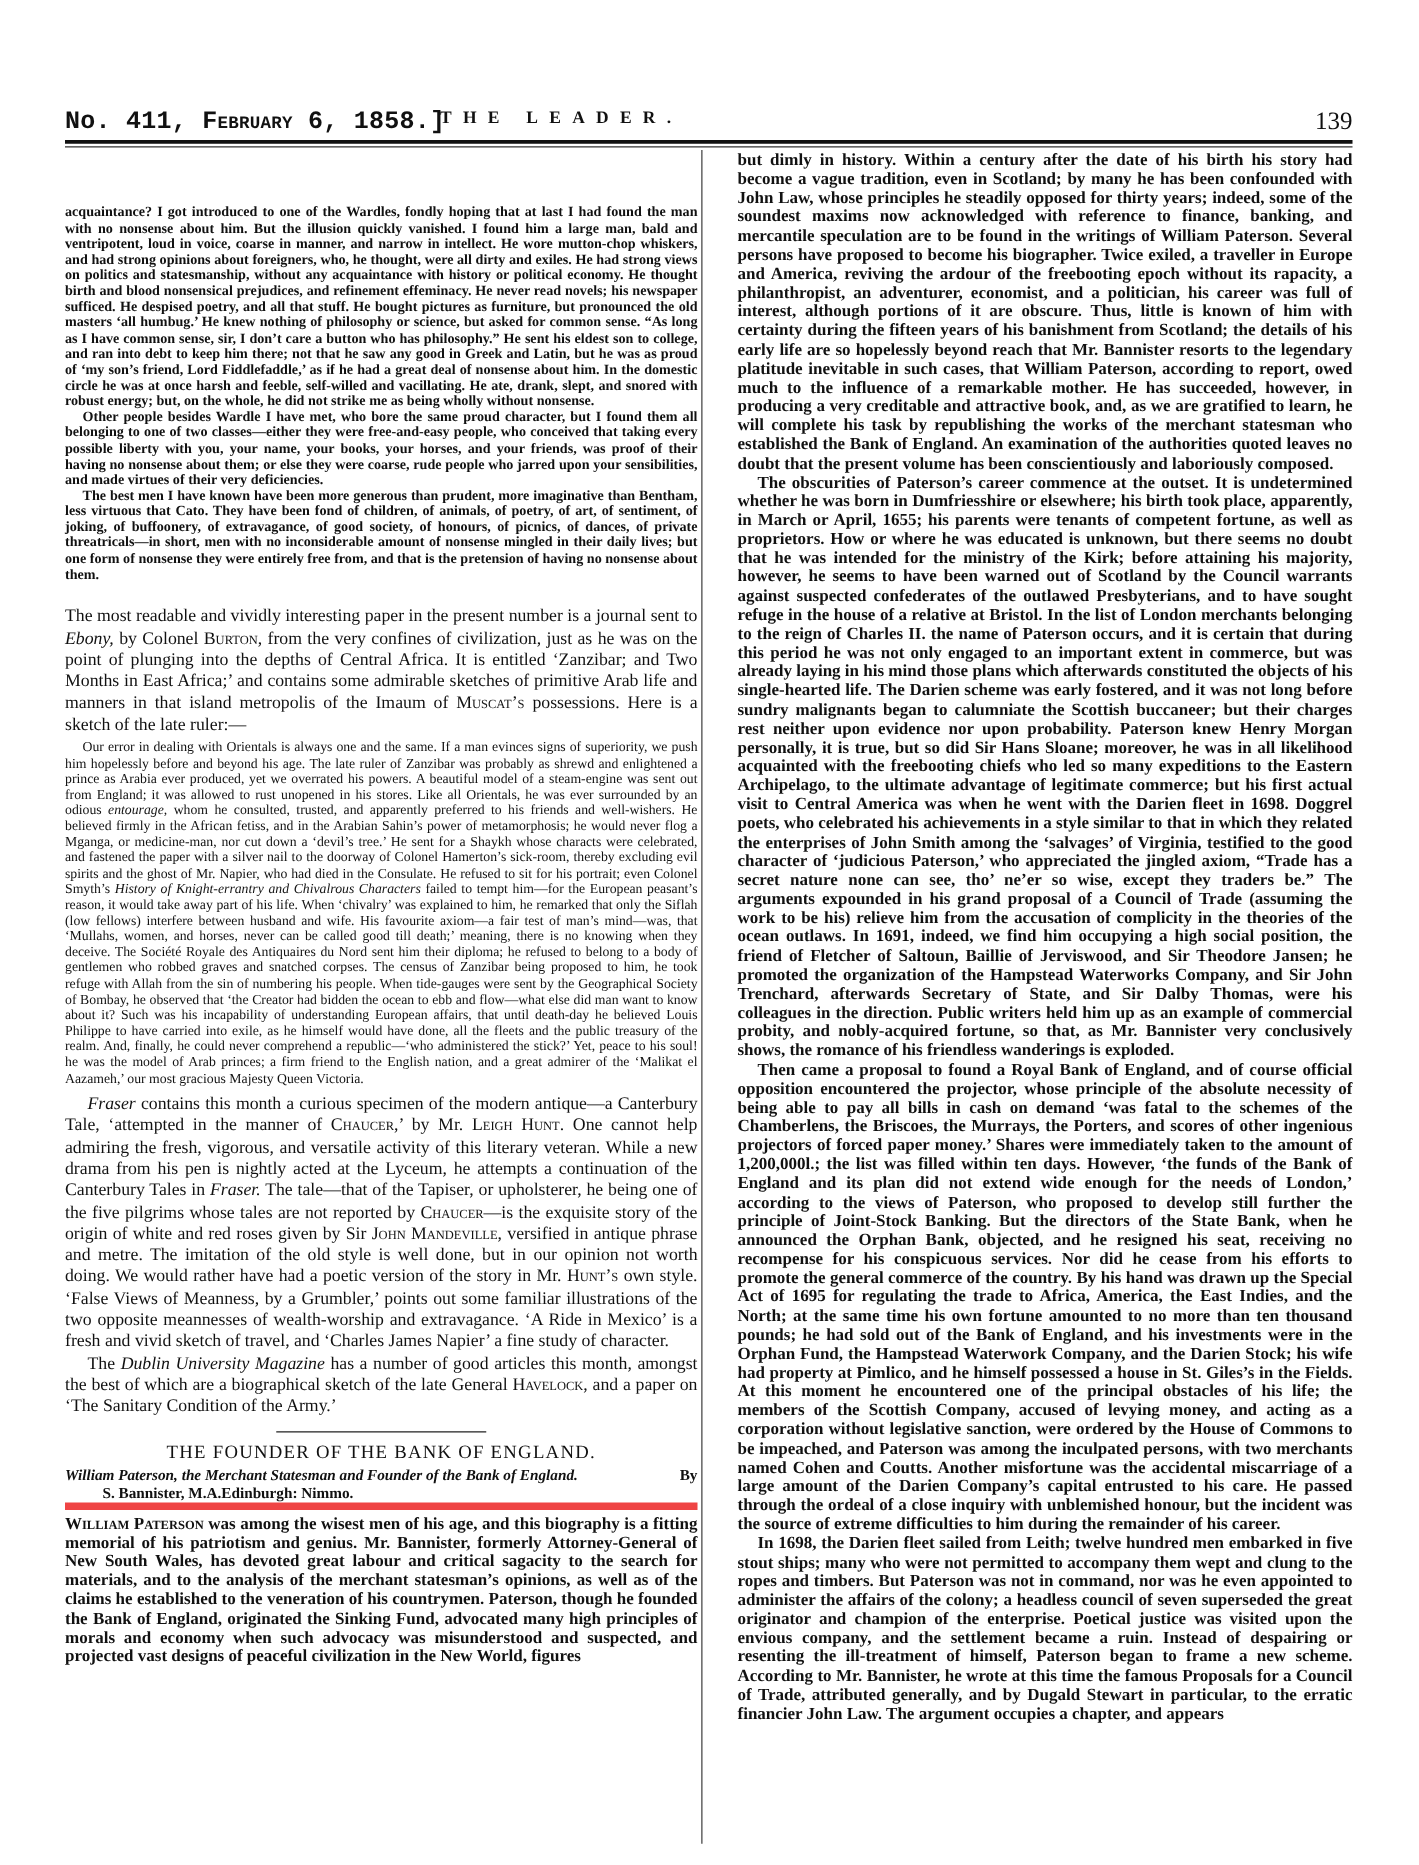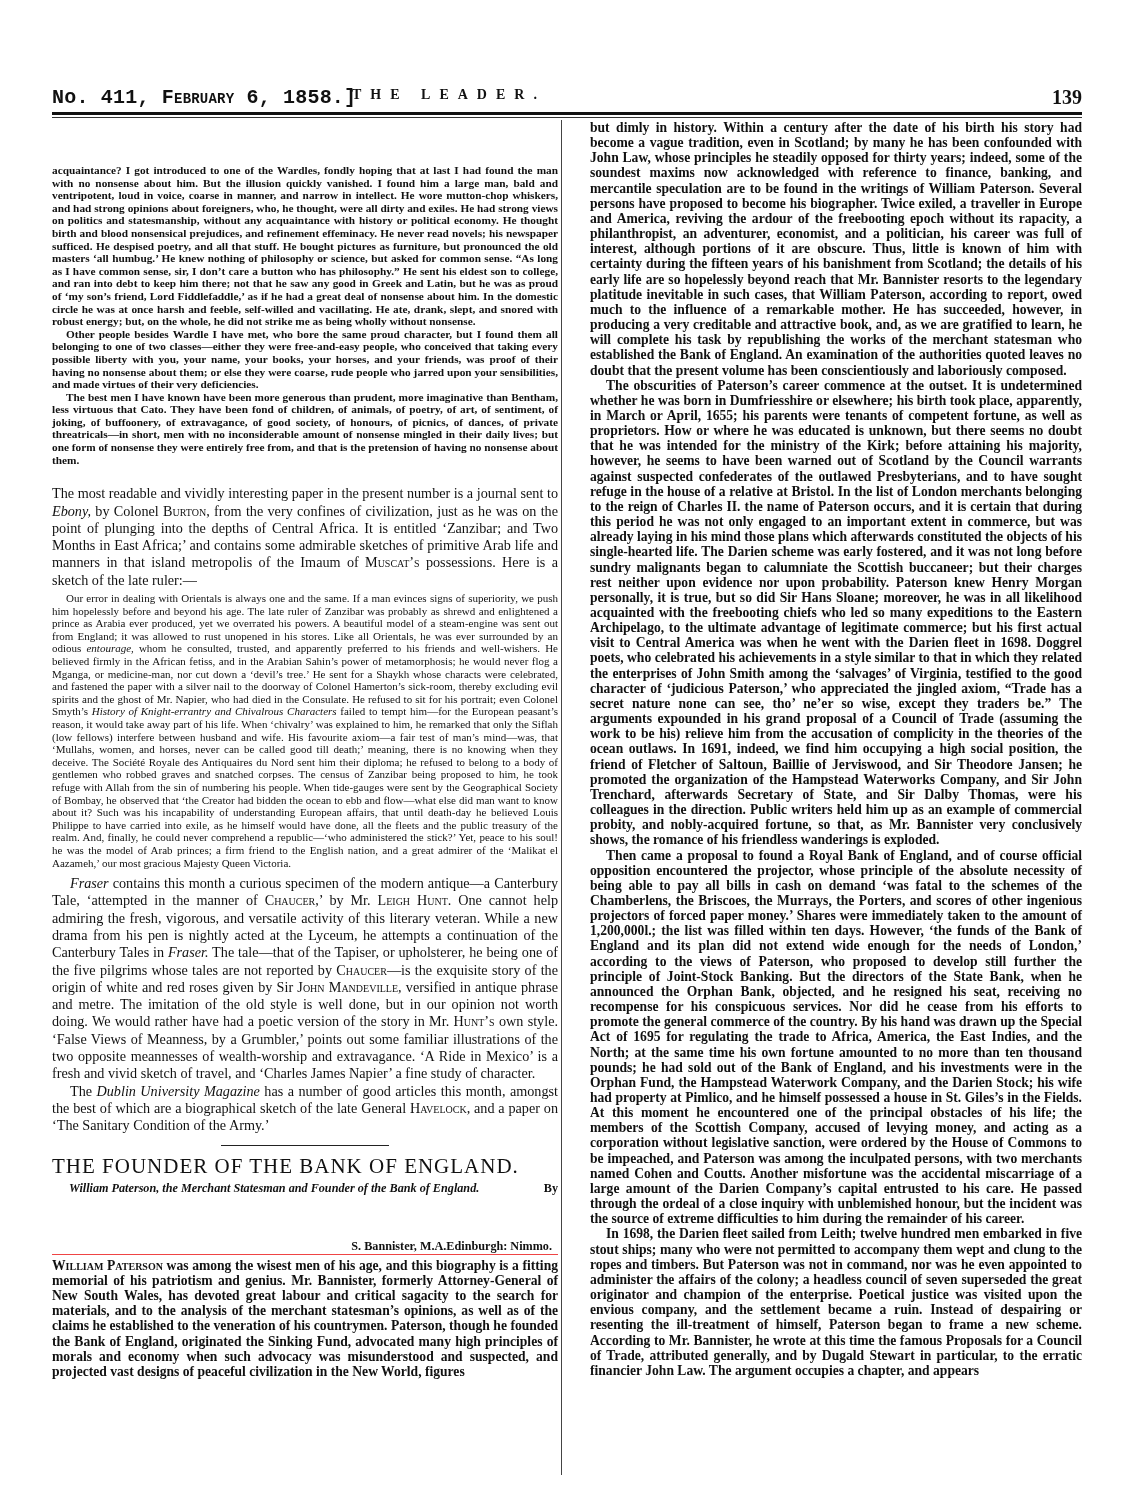--- a/index.html
+++ b/index.html
@@ -2,42 +2,42 @@
 <html><head>
 <meta charset="utf-8">
 <style>
   html, body { margin: 0; padding: 0; background: #ffffff; }
   body { width: 1135px; height: 1492px; position: relative; overflow: hidden; color: #111; font-family: "Liberation Serif", "DejaVu Serif", serif; }
   .page { position: absolute; left: 52px; top: 0; width: 1030px; height: 1492px; }
   .masthead { position: absolute; top: 86px; left: 0; width: 1030px; height: 28px; }
   .masthead .issue { position: absolute; left: 0; top: 0; font-size: 20px; font-weight: bold; letter-spacing: 0.2px; font-family: Liberation Mono, monospace; }
   .masthead .issue .sc { font-variant: small-caps; }
   .masthead .title { position: absolute; left: 300px; top: 1px; font-size: 14px; font-weight: bold; letter-spacing: 9px; }
-  .masthead .pageno { position: absolute; right: 0; top: 0; font-size: 20px; font-weight: bold; }
+  .masthead .pageno { position: absolute; right: 0; top: 0; font-size: 20px; font-weight: normal; }
   .rule-top { position: absolute; top: 112px; left: 0; width: 1030px; height: 0; border-top: 3px solid #111; }
   .rule-top2 { position: absolute; top: 117px; left: 0; width: 1030px; height: 0; border-top: 1px solid #333; }
   .col { position: absolute; top: 120px; text-align: justify; hyphens: auto; }
   .col-left { left: 0; width: 506px; }
   .col-right { left: 514px; width: 516px; }
   .divider { position: absolute; left: 509px; top: 120px; width: 0; height: 1355px; border-left: 1px solid #444; }
   p { margin: 0; }
   .small { font-size: 11.3px; line-height: 12.6px; font-weight: bold; margin-top: 44px; }
   .small p { text-indent: 14px; }
   .small p.first { text-indent: 0; }
   .large { font-size: 14.2px; line-height: 17.3px; }
   .large p { text-indent: 18px; }
   .large p.first { text-indent: 0; }
   .sc { font-variant: small-caps; }
   .quote { font-size: 11px; line-height: 12.6px; font-weight: normal; }
   .quote p { text-indent: 14px; }
   .sep { width: 168px; margin: 10px auto 8px; border-top: 1px solid #222; }
-  .article-heading { text-align: left; font-size: 21px; letter-spacing: 1px; margin: 6px 0 2px; }
-  .byline { font-size: 12.2px; font-style: italic; font-weight: bold; text-align: justify; line-height: 14px; margin-left: 17px; }
+  .article-heading { text-align: center; font-size: 15px; letter-spacing: 1px; margin: 6px 0 2px; }
+  .byline { font-size: 12.2px; font-style: italic; font-weight: bold; text-align: justify; line-height: 14px; }
   .byline .roman { font-style: normal; }
-  .byline-row2 { display: flex; justify-content: flex-end; font-size: 12.2px; font-weight: bold; border-bottom: 1px solid #ef4444; padding: 0 6px 1px 30px; margin-bottom: 3px; line-height: 14px; margin-top: 44px; }
+  .byline-row2 { display: flex; justify-content: flex-start; font-size: 12.2px; font-weight: bold; border-bottom: 6px solid #ef4444; padding: 0 6px 1px 30px; margin-bottom: 3px; line-height: 14px; }
   .right-body { font-size: 13.6px; line-height: 15.15px; font-weight: bold; }
   .right-body p { text-indent: 16px; margin-left: 24px; }
   .right-body p.first { text-indent: 0; }
   .article-body { font-size: 13.6px; line-height: 15.2px; font-weight: bold; }
   .article-body p { text-indent: 0; }
 </style>
 </head>
 <body>
 
 <div class="page">

